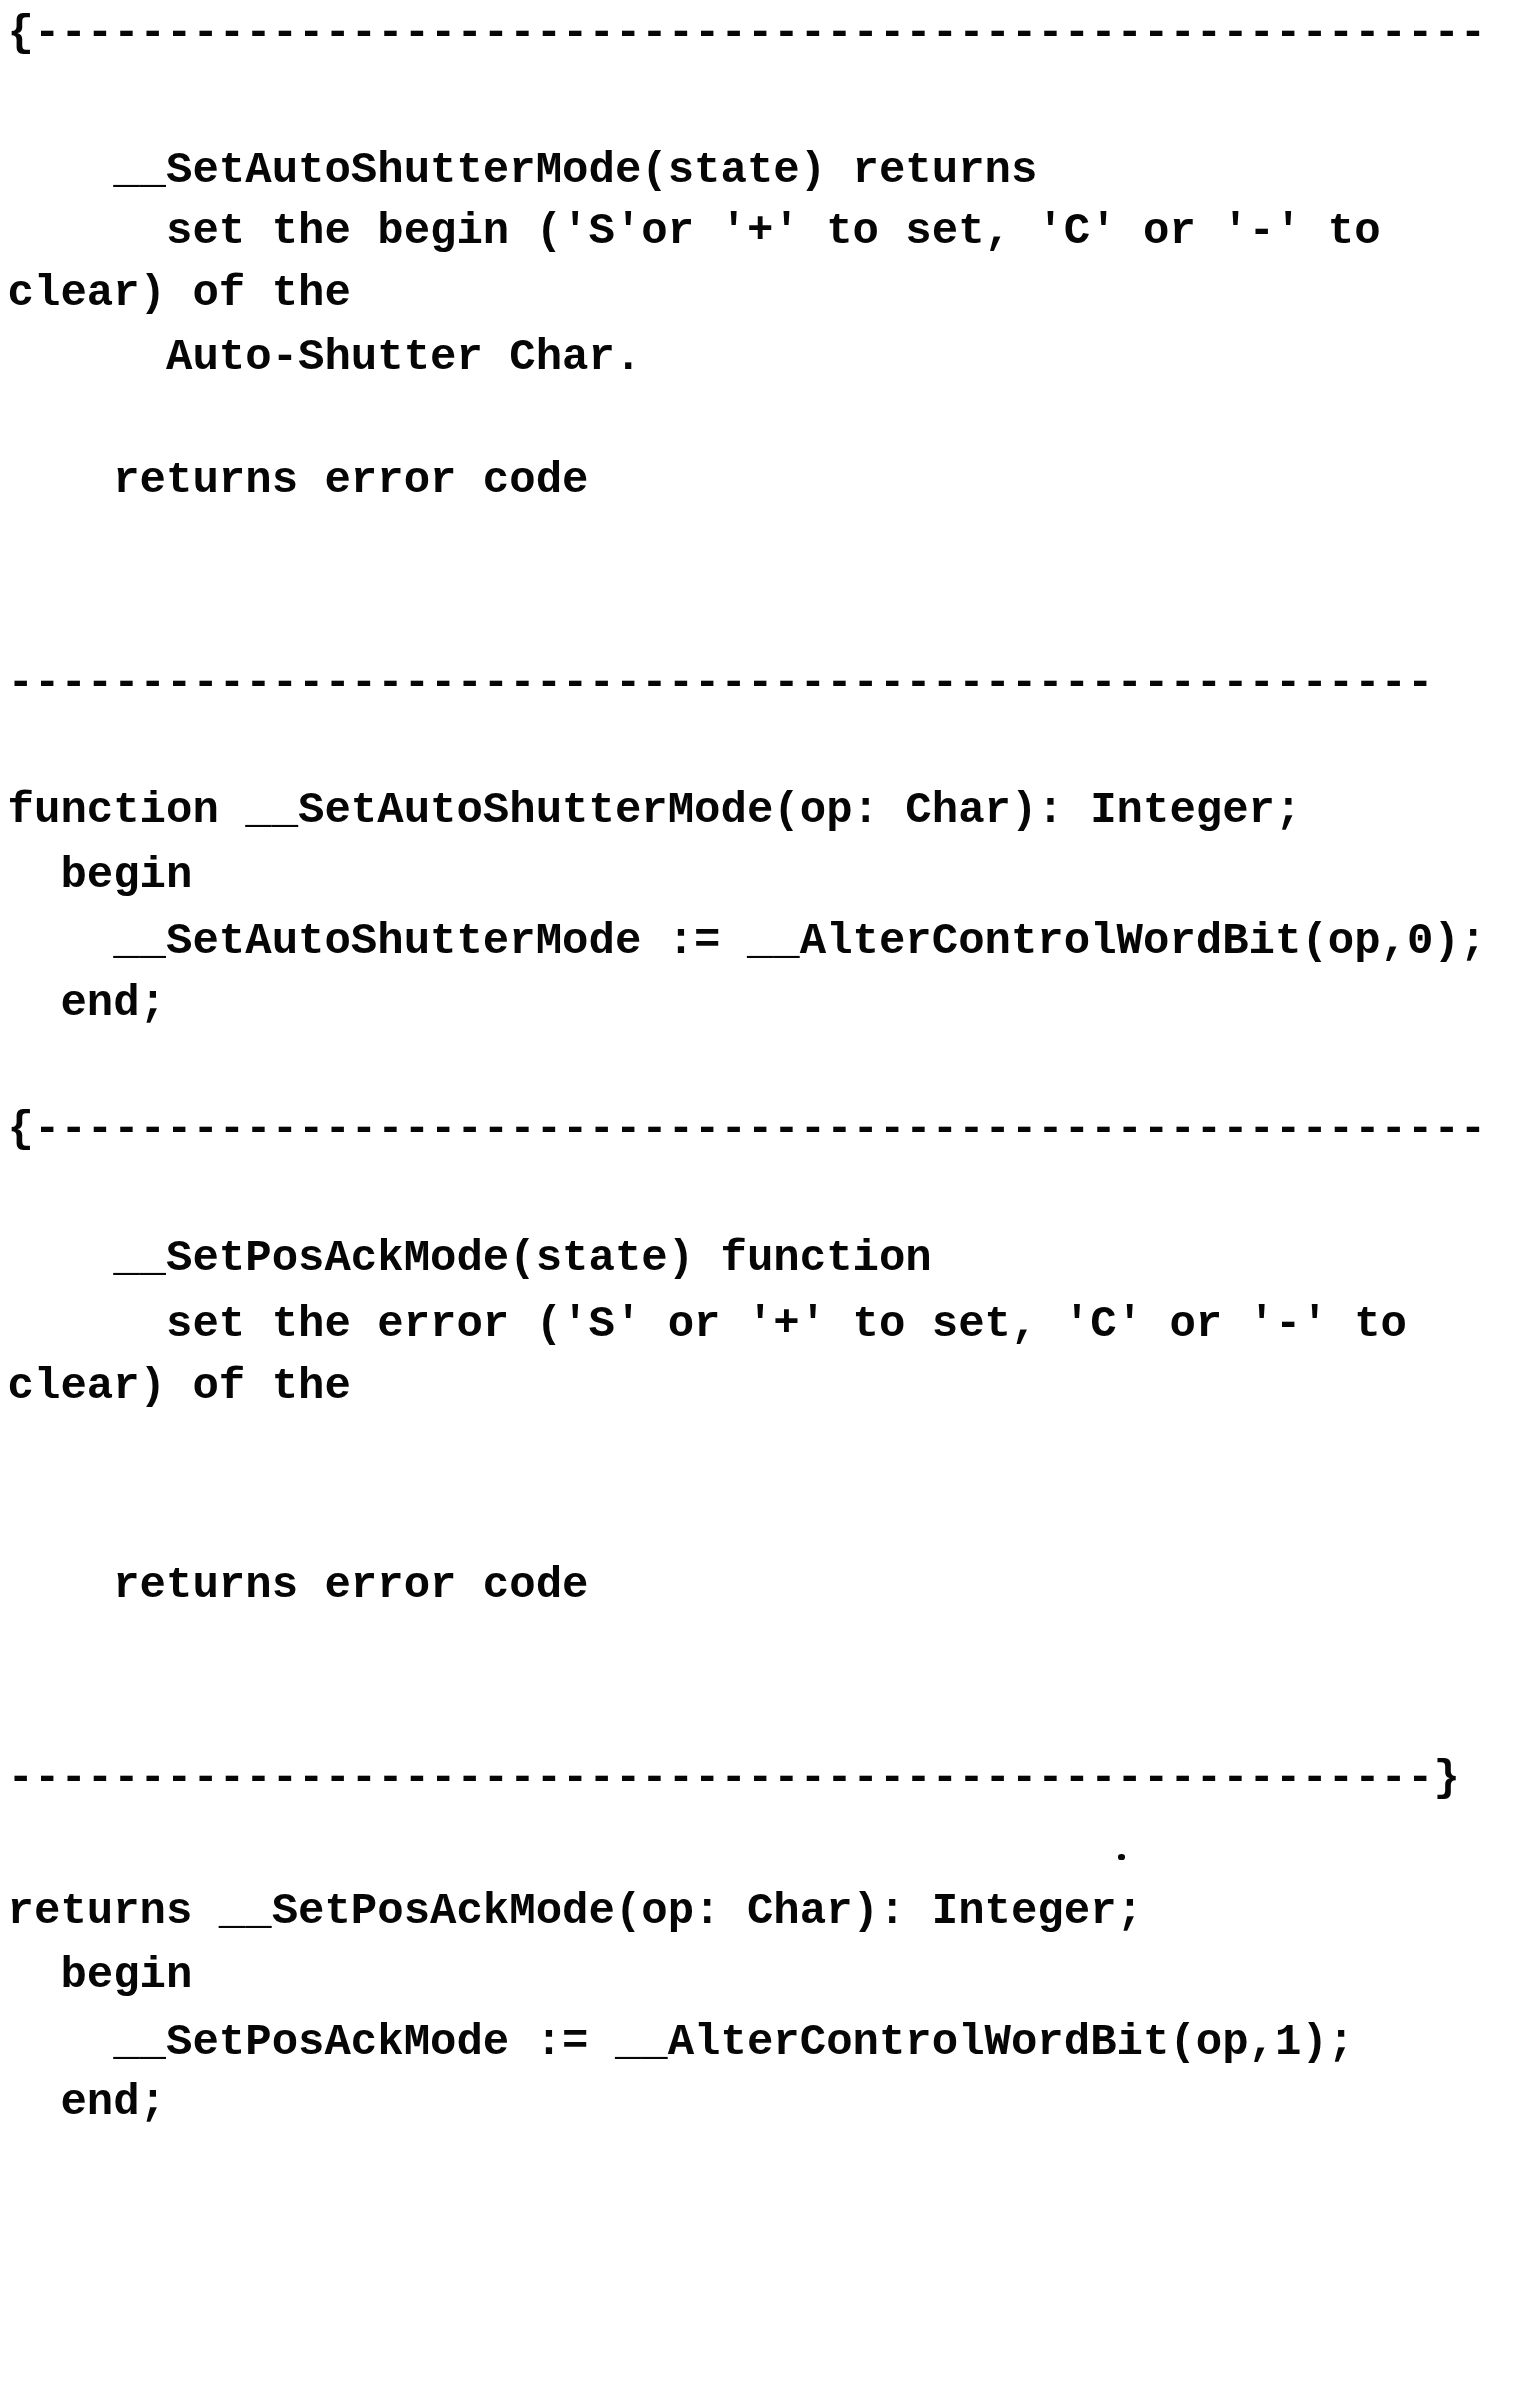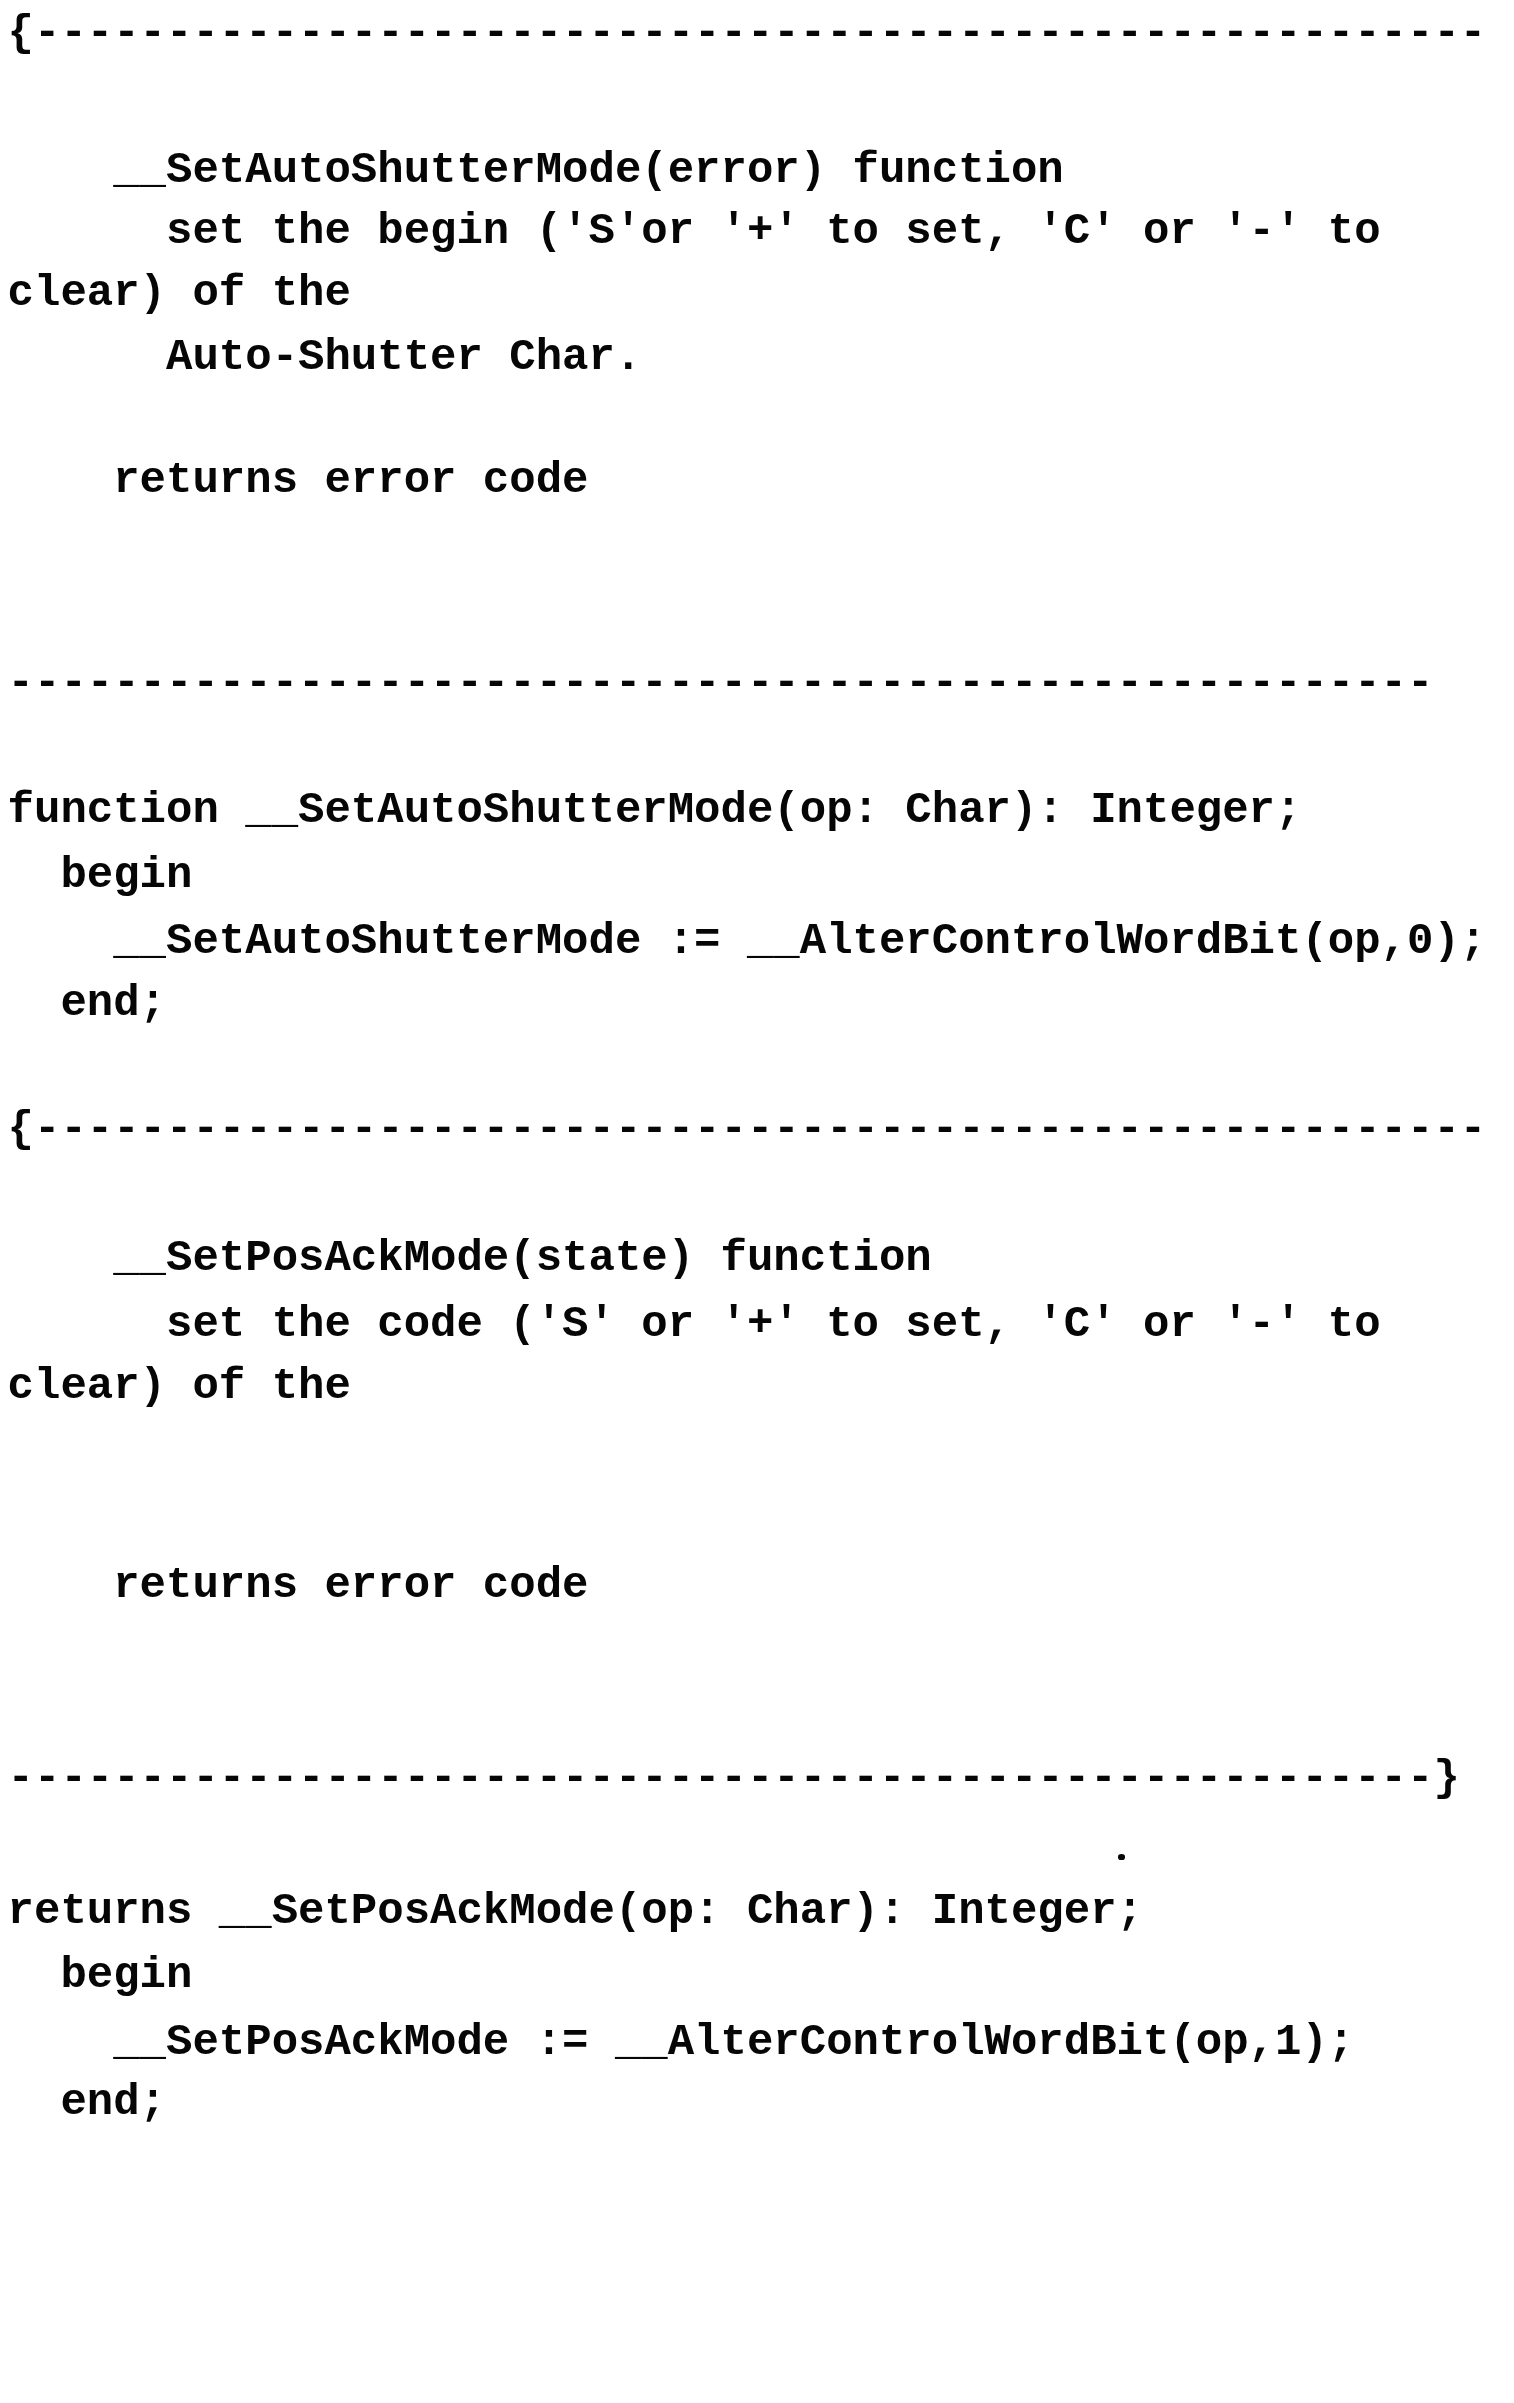--- a/index.html
+++ b/index.html
@@ -37,33 +37,33 @@
     height: 5.7px;
     background: #060606;
     border-radius: 50%;
   }
 </style>
 </head>
 <body>
 
 <div class="page">
   <div class="line" style="top:7.6px">{-------------------------------------------------------</div>
-  <div class="line" style="top:145px">    __SetAutoShutterMode(error) function</div>
+  <div class="line" style="top:145px">    __SetAutoShutterMode(state) returns</div>
   <div class="line" style="top:206px">      set the begin ('S'or '+' to set, 'C' or '-' to</div>
   <div class="line" style="top:268px">clear) of the</div>
   <div class="line" style="top:332px">      Auto-Shutter Char.</div>
   <div class="line" style="top:455px">    returns error code</div>
   <div class="line" style="top:658px">------------------------------------------------------</div>
   <div class="line" style="top:785px">function __SetAutoShutterMode(op: Char): Integer;</div>
   <div class="line" style="top:850px">  begin</div>
   <div class="line" style="top:916px">    __SetAutoShutterMode := __AlterControlWordBit(op,0);</div>
   <div class="line" style="top:978px">  end;</div>
   <div class="line" style="top:1104px">{-------------------------------------------------------</div>
   <div class="line" style="top:1233px">    __SetPosAckMode(state) function</div>
-  <div class="line" style="top:1299px">      set the code ('S' or '+' to set, 'C' or '-' to</div>
+  <div class="line" style="top:1299px">      set the error ('S' or '+' to set, 'C' or '-' to</div>
   <div class="line" style="top:1361px">clear) of the</div>
   <div class="line" style="top:1560px">    returns error code</div>
   <div class="line" style="top:1753px">------------------------------------------------------}</div>
   <div class="line" style="top:1886px">returns __SetPosAckMode(op: Char): Integer;</div>
   <div class="line" style="top:1950px">  begin</div>
   <div class="line" style="top:2017px">    __SetPosAckMode := __AlterControlWordBit(op,1);</div>
   <div class="line" style="top:2077px">  end;</div>
   <div class="speck"></div>
 </div>
 

